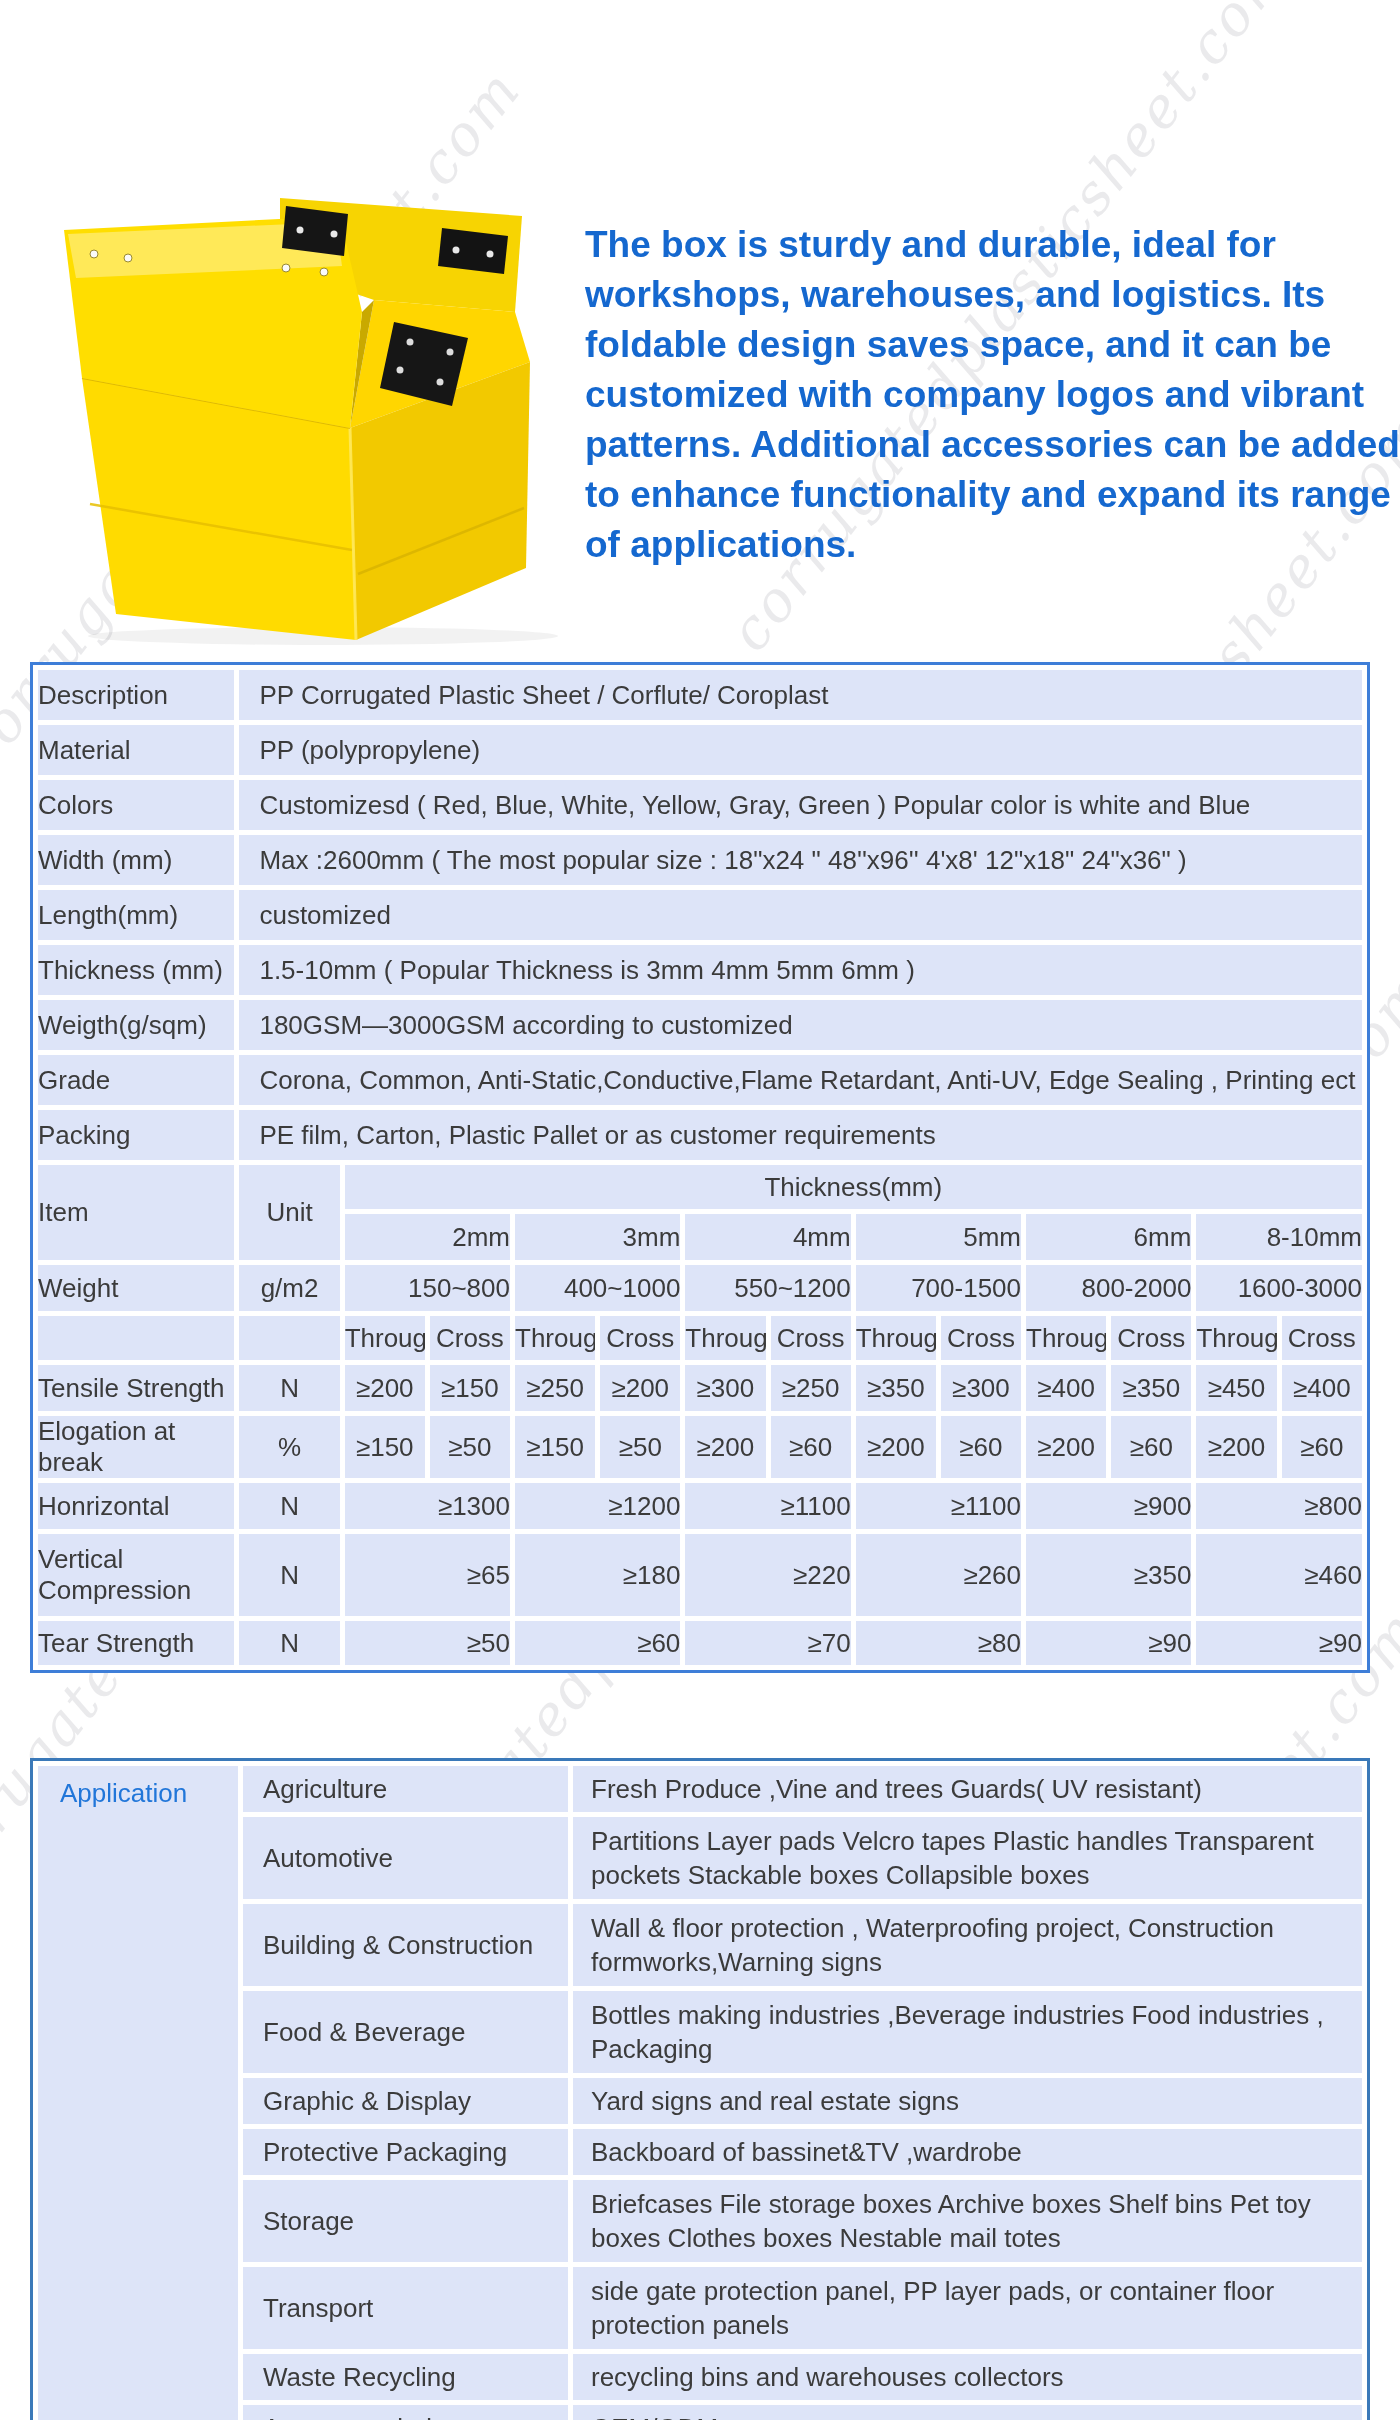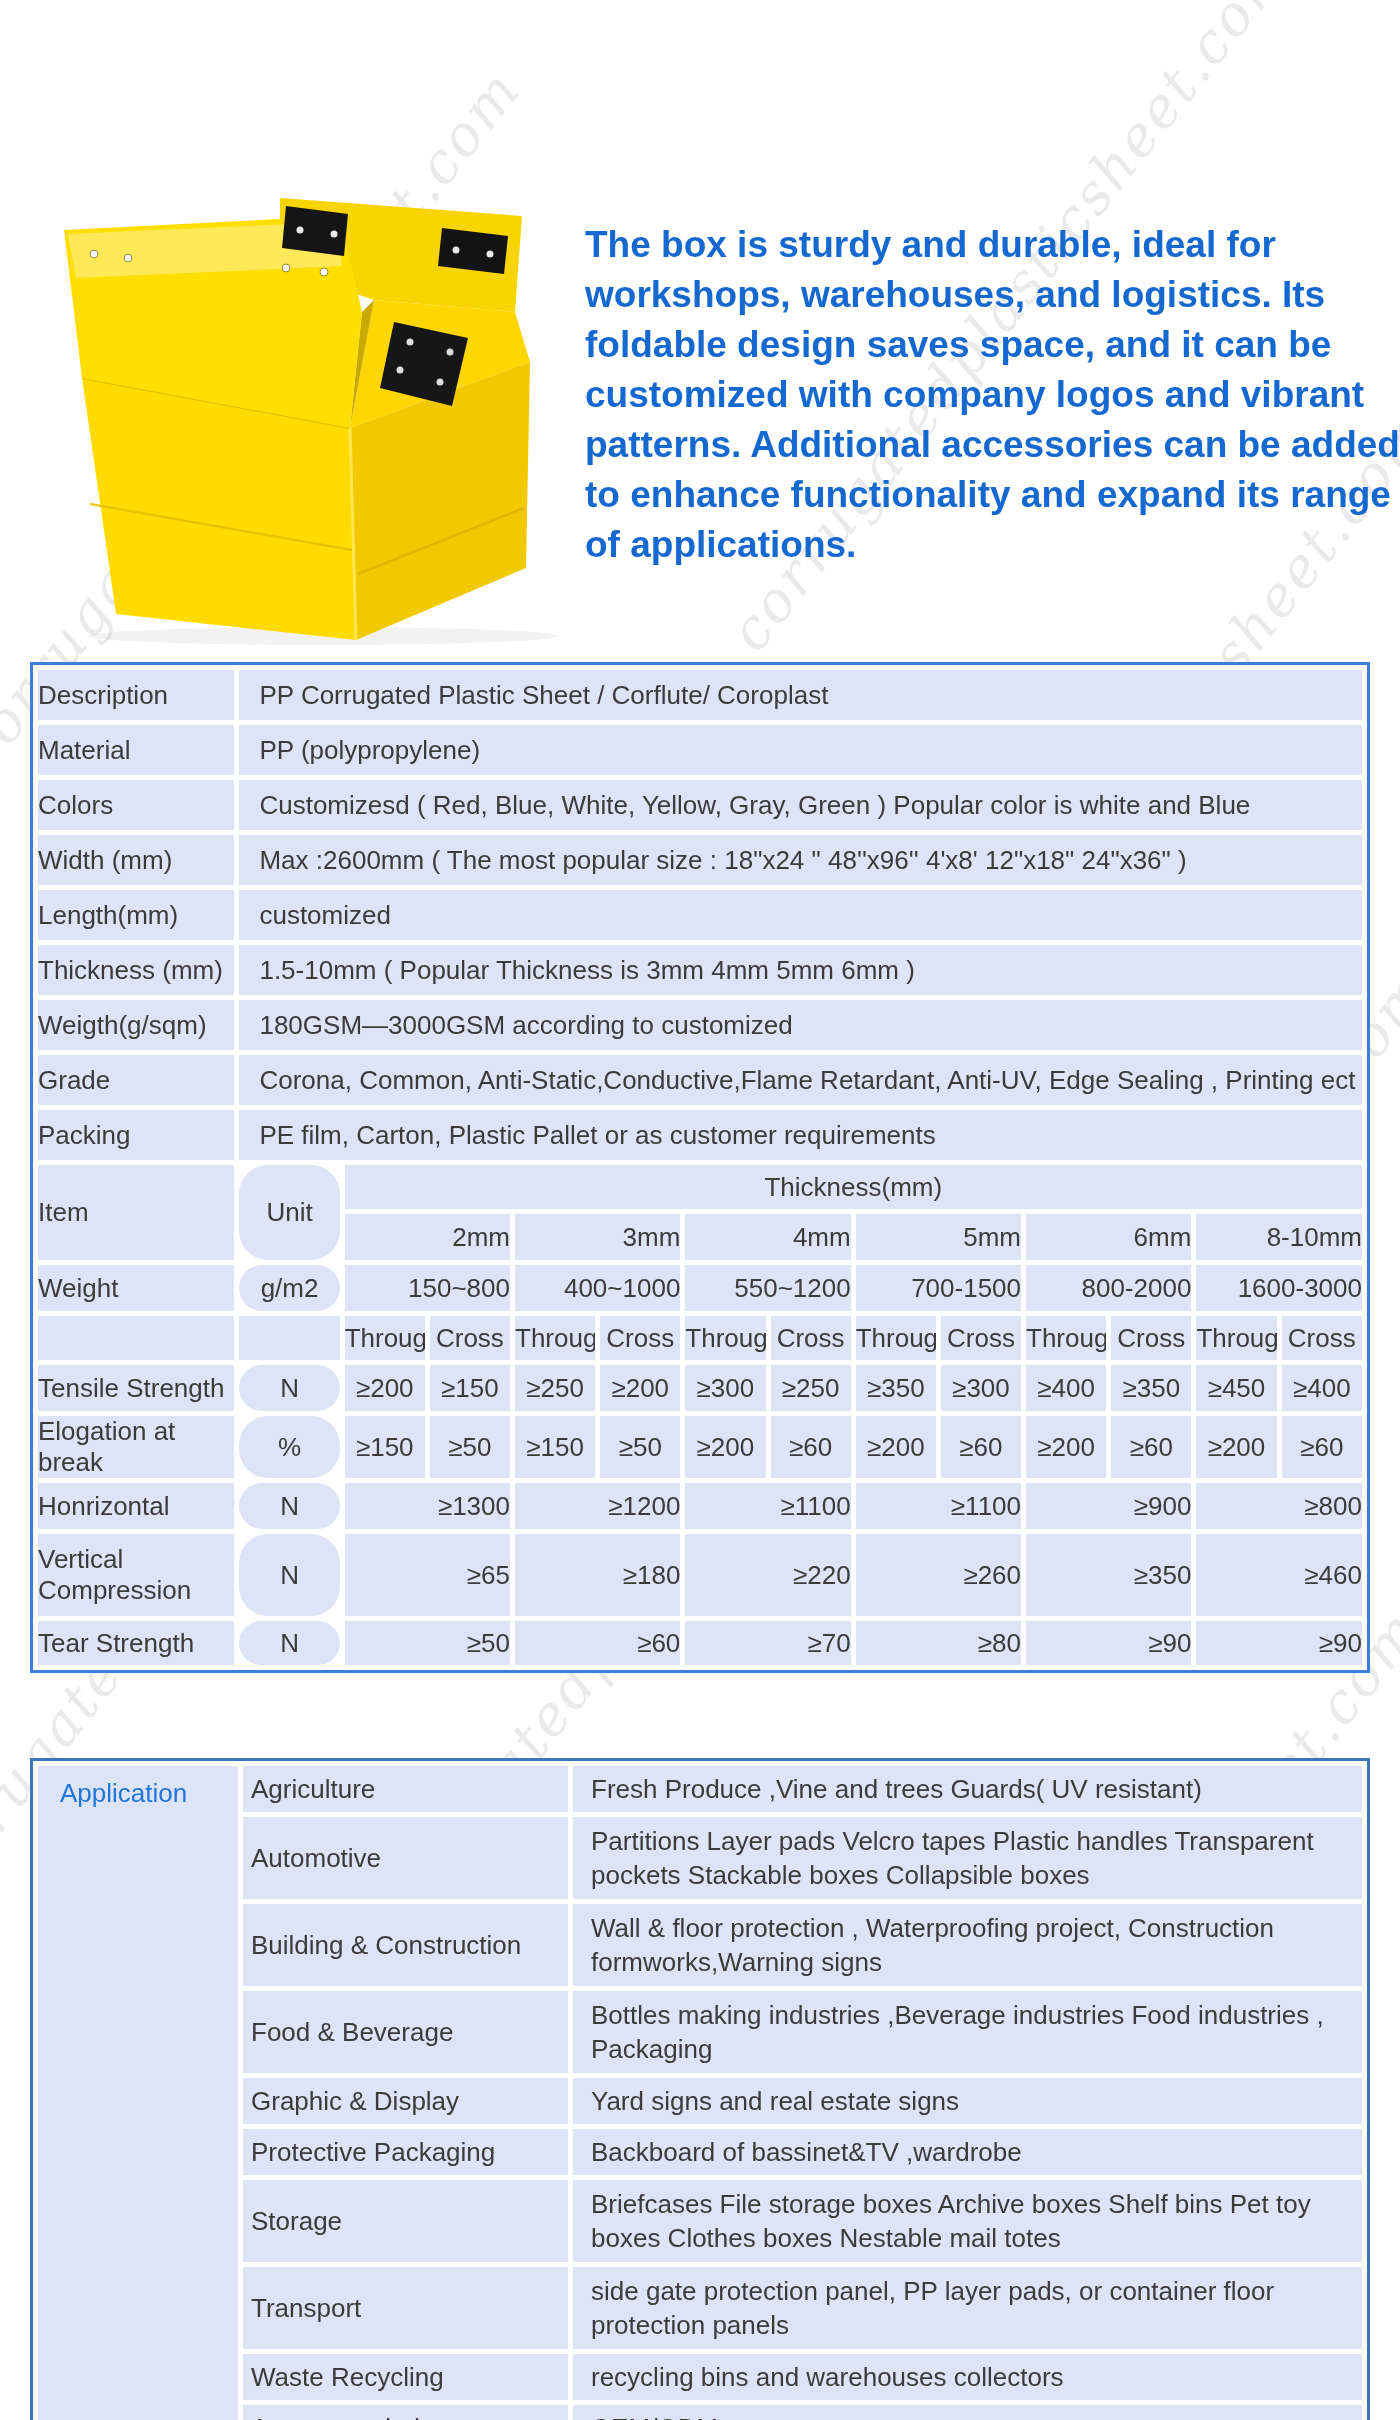--- a/index.html
+++ b/index.html
@@ -46,34 +46,34 @@
     position:absolute; left:30px; z-index:2;
     border-collapse:separate; border-spacing:5px;
     table-layout:fixed; background:#ffffff;
   }
   table.sheet td {
     background:#dde4f8; vertical-align:middle;
     color:#3b3b3b; font-size:26px; overflow:hidden;
   }
   td.lbl  { color:#2176d9; }
   td.val  { padding-left:20px; white-space:nowrap;margin-left:17px; }
-  td.unit { text-align:center;border-radius:29px; }
+  td.unit { text-align:center; }
   td.num  { text-align:right; }
   td.num12{ text-align:center; font-size:23px; }
   td.tc   { text-align:center; font-size:20px; color:#3b3b3b; }
   td.thick{ text-align:center; color:#2176d9; }
   .small-label { font-size:23px; }
 
   
   #spec-table { top:662px; width:1340px; border:3px solid #3e7ed8; }
 
   
   #app-table { top:1758px; width:1340px; border:3px solid #3a79b9; border-bottom:4px solid #1d5e7d; }
   #app-table td.app-lbl { color:#2176d9; vertical-align:top; padding:12px 0 0 22px; }
-  #app-table td.cat  { padding-left:8px; }
+  #app-table td.cat  { padding-left:20px; }
   #app-table td.desc { padding:6px 12px 6px 18px; line-height:34px; white-space:normal; }
 
   tr.h44{height:44px} tr.h46{height:46px} tr.h50{height:50px}
   tr.h82{height:82px}
 </style>
 </head>
 <body>
 
 <div class="page">
 

